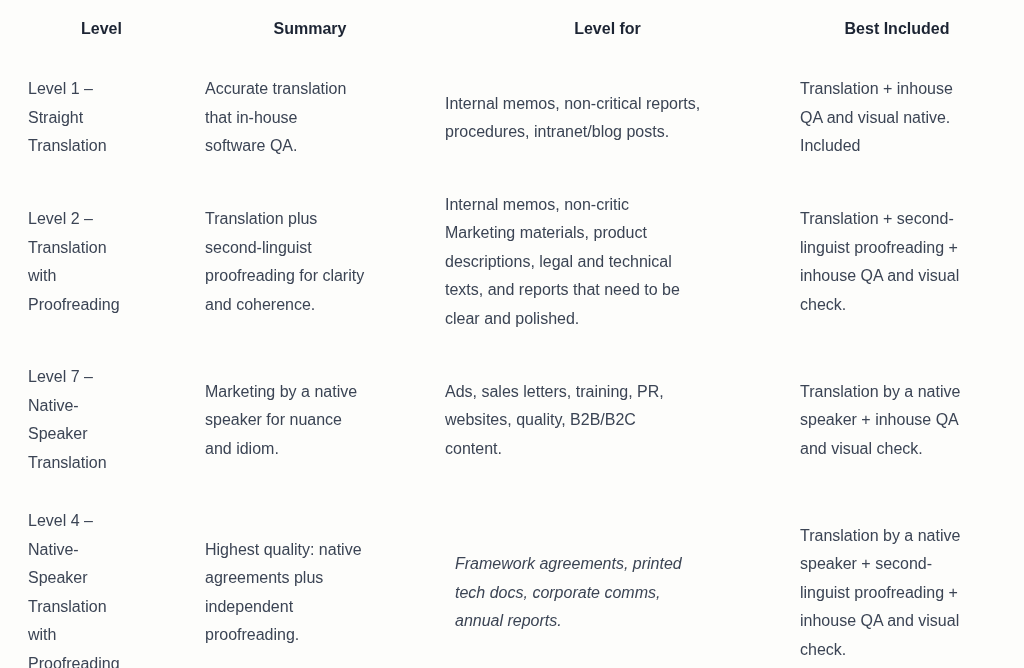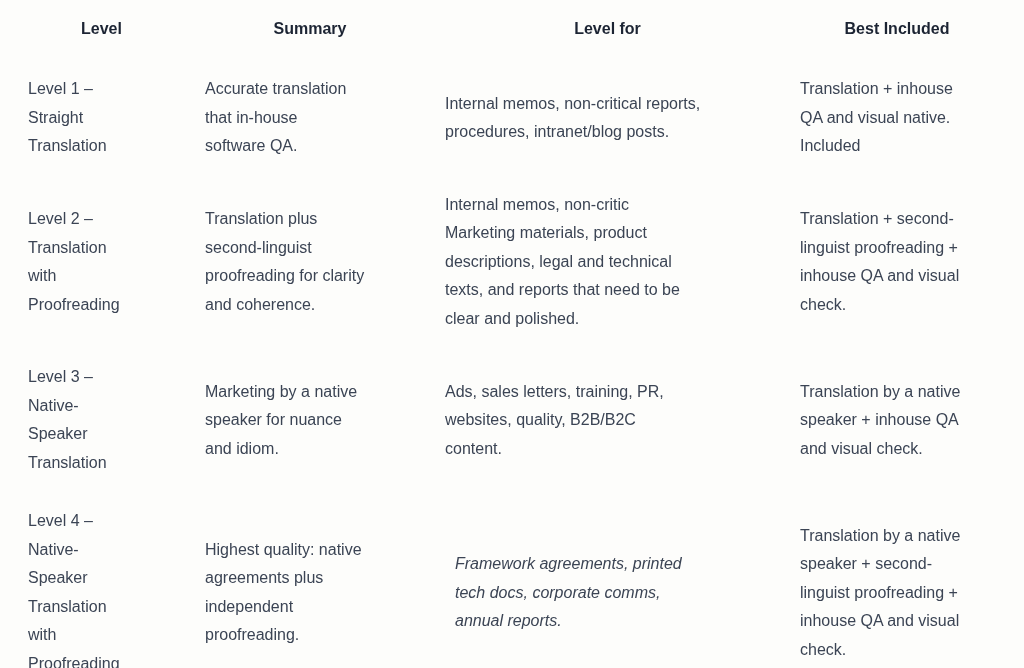--- a/index.html
+++ b/index.html
@@ -119,21 +119,21 @@
         </td>
         <td class="td-included">
           <span class="cell-text">Translation + second-
 linguist proofreading +
 inhouse QA and visual
 check.</span>
         </td>
       </tr>
       <tr class="row-3">
         <td class="td-level">
-          <span class="cell-text">Level 3 –
+          <span class="cell-text">Level 7 –
 Native-
 Speaker
 Translation</span>
         </td>
         <td class="td-summary">
           <span class="cell-text">Marketing by a native
 speaker for nuance
 and idiom.</span>
         </td>
         <td class="td-best">

